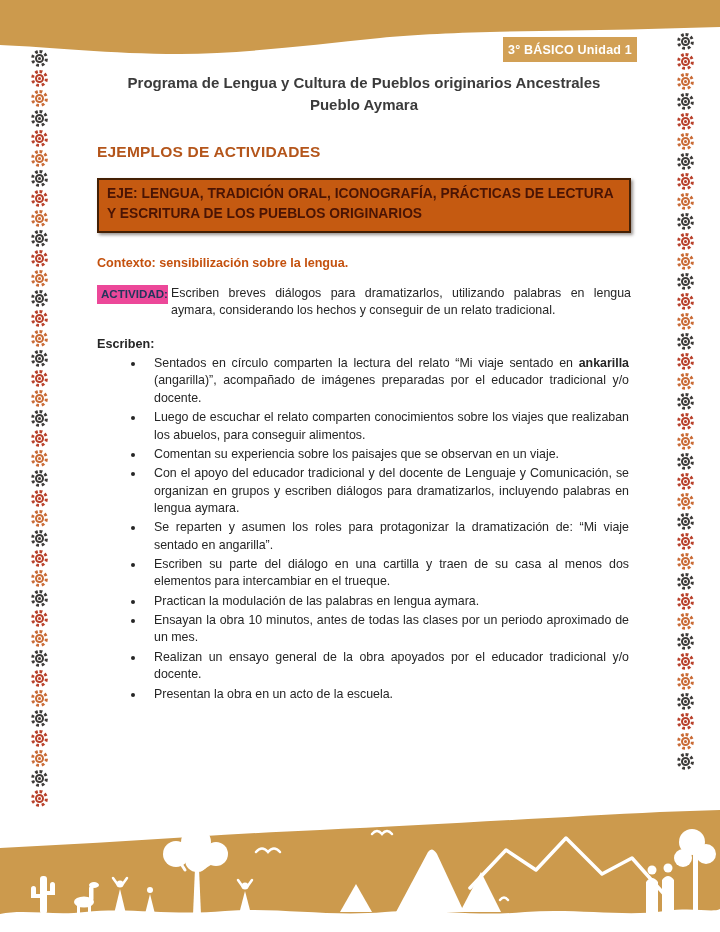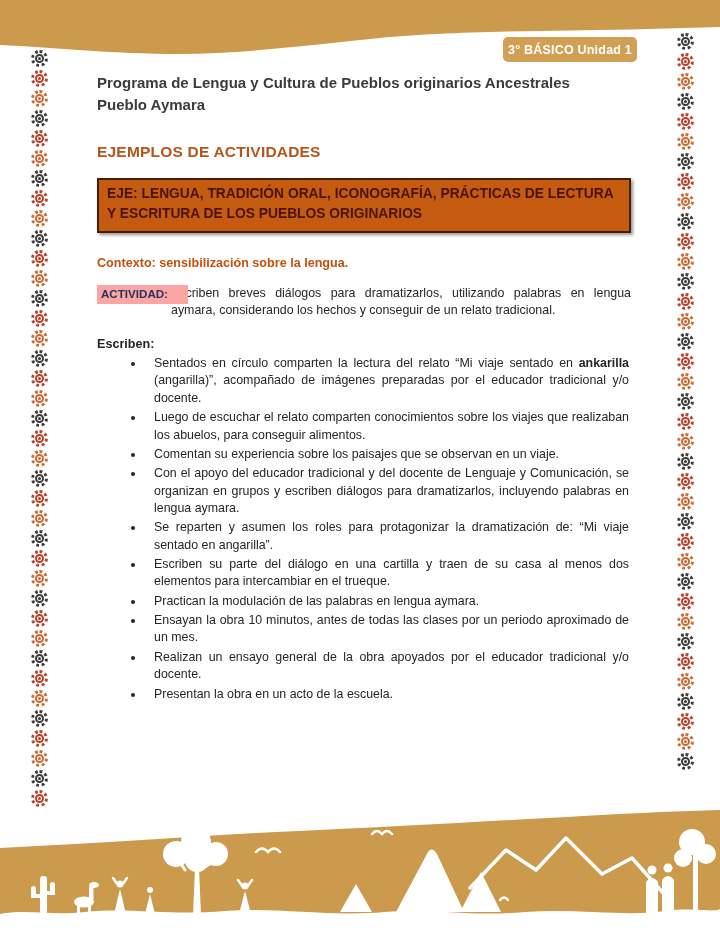--- a/index.html
+++ b/index.html
@@ -6,21 +6,21 @@
   body{
     width:720px;height:932px;position:relative;overflow:hidden;
     background:#ffffff;
     font-family:"Liberation Sans", sans-serif;
     color:#262626;
   }
   
   .topband{position:absolute;top:0;left:0;width:720px;height:64px;pointer-events:none;}
   .unit-badge{
     position:absolute;top:37px;left:503px;width:134px;height:25px;
-    background:#d2a055;border-radius:5px;
+    background:#d2a055;border-radius:0;
     color:#ffffff;font-size:12.5px;font-weight:bold;
     display:flex;align-items:center;justify-content:center;
     letter-spacing:.2px;
   }
   
   .border-col{position:absolute;display:flex;flex-direction:column;gap:3px;align-items:center;width:20px;}
   .border-col.left{left:29px;top:50px;}
   .border-col.right{right:25px;top:33px;}
   .rosette{
     width:11px;height:11px;border-radius:50%;
@@ -31,21 +31,21 @@
     border:2px solid currentColor;
   }
   .rosette::after{
     content:"";position:absolute;left:50%;top:50%;width:3px;height:3px;
     margin:-1.5px 0 0 -1.5px;border-radius:50%;background:currentColor;
   }
   
   .content{position:absolute;left:97px;top:72px;width:534px;}
   .doc-title{
     margin:0;font-size:15px;line-height:1.45;font-weight:bold;
-    color:#3b3b3b;
+    text-align:center;color:#3b3b3b;
   }
   .section-heading{
     margin:27px 0 0 0;font-size:15.5px;font-weight:bold;text-align:left;
     color:#b4551a;letter-spacing:.2px;
   }
   .eje-box{
     margin-top:17px;
     background:#c55a11;
     border:2px solid #432005;
     box-shadow:2px 2px 3px rgba(70,60,55,.55);
@@ -55,22 +55,22 @@
   }
   .context-line{
     margin-top:23px;font-size:12.6px;font-weight:bold;color:#c4510e;
   }
   .activity{
     margin-top:15px;position:relative;padding-left:74px;
     font-size:12.4px;line-height:1.42;text-align:justify;
   }
   .activity-badge{
     position:absolute;left:0;top:0;
-    background:#fca5a5;color:#24355c;font-weight:bold;
-    font-size:11.6px;padding:1px 20px 2px 4px;
+    background:#ec4899;color:#24355c;font-weight:bold;
+    font-size:11.6px;padding:1px 0 2px 4px;
   }
   .examples-label{margin-top:17px;font-size:12.6px;font-weight:bold;}
   ul.examples{
     margin:4px 0 0 0;padding-left:46px;
     font-size:12.4px;line-height:1.4;text-align:justify;
     list-style:disc outside;
   }
   ul.examples li{padding-left:9px;margin:2px;}
   
   .footer-illustration{position:absolute;left:0;bottom:0;width:720px;height:122px;pointer-events:none;}

